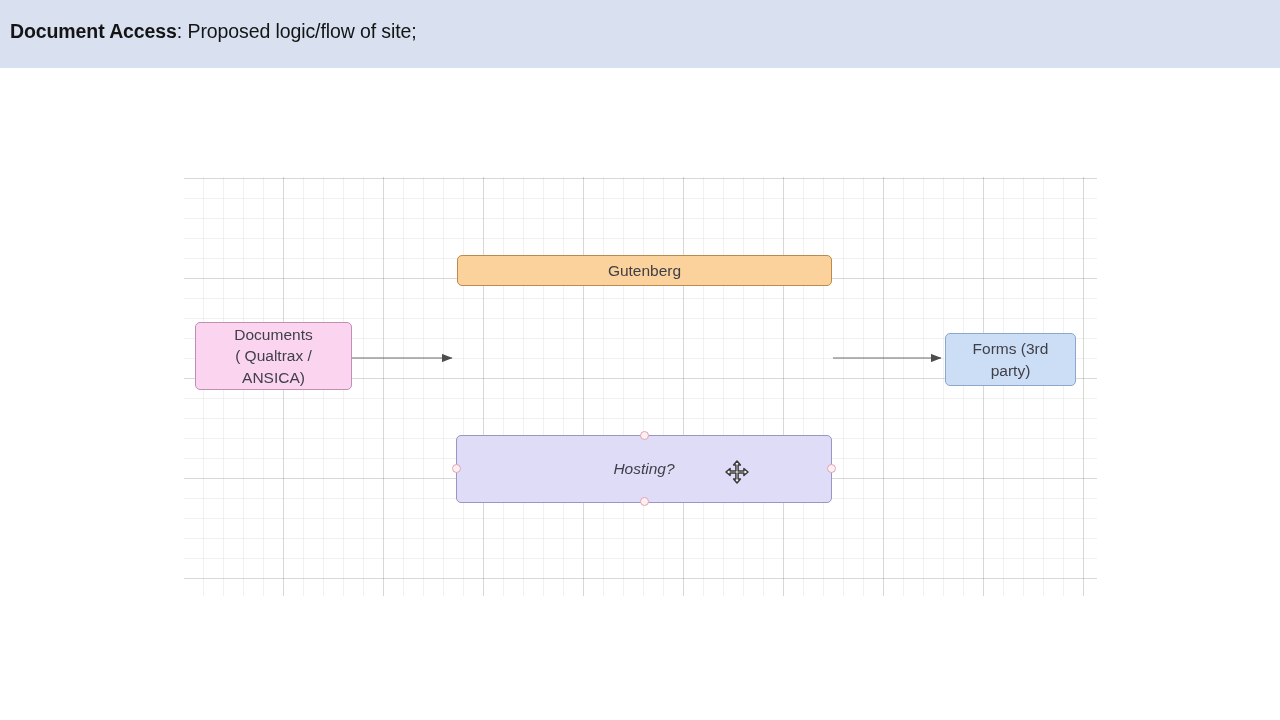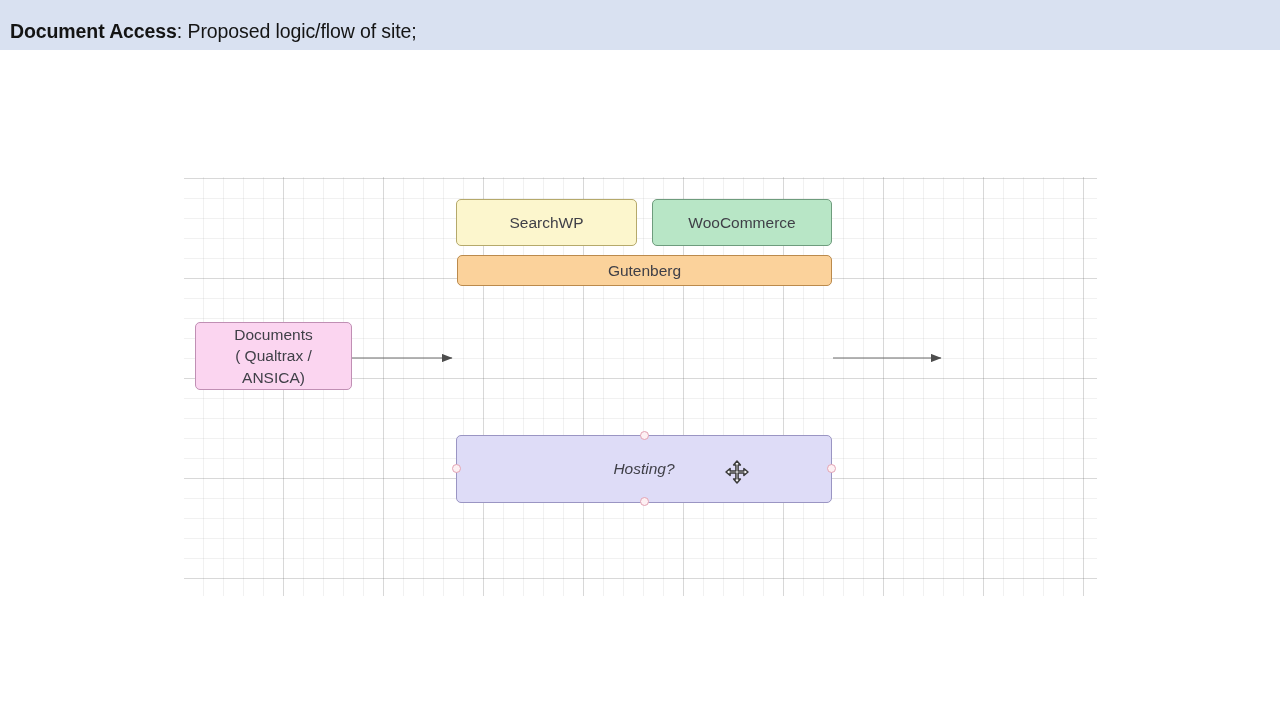--- a/index.html
+++ b/index.html
@@ -15,21 +15,21 @@
     overflow: hidden;
     position: relative;
   }
 
   
   #header-bar {
     position: absolute;
     left: 0;
     top: 0;
     width: 1280px;
-    height: 50px;
+    height: 68px;
     background: #d9e1f1;
     box-sizing: border-box;
   }
   #header-title {
     position: absolute;
     left: 10px;
     top: 20px;
     font-size: 19.5px;
     color: #141414;
     letter-spacing: -0.1px;
@@ -214,33 +214,33 @@
       <marker id="arrowhead" markerWidth="9" markerHeight="7" refX="8.5" refY="3.5" orient="auto">
         <polygon points="0 0, 9 3.5, 0 7" fill="#4d4d4d"></polygon>
       </marker>
     </defs>
 
     <line x1="143" y1="181" x2="268" y2="181" stroke="#6b6b6b" stroke-width="1.2" marker-end="url(#arrowhead)"></line>
 
     <line x1="649" y1="181" x2="757" y2="181" stroke="#6b6b6b" stroke-width="1.2" marker-end="url(#arrowhead)"></line>
   </svg>
 
-  <div class="node" id="node-searchwp">SearchWP</div>
-
-  <div class="node" id="node-woocommerce">WooCommerce</div>
+
 
   <div class="node" id="node-gutenberg">Gutenberg</div>
 
 
   <div class="node" id="node-hosting">Hosting?</div>
 
   <div class="node" id="node-documents">Documents
 ( Qualtrax /
 ANSICA)</div>
 
+  <div class="node" id="node-forms">Forms (3rd
+party)</div>
 
   <div class="anchor" id="anchor-hosting-top"></div>
   <div class="anchor" id="anchor-hosting-bottom"></div>
   <div class="anchor" id="anchor-hosting-left"></div>
   <div class="anchor" id="anchor-hosting-right"></div>
 
   <svg id="move-cursor" viewBox="0 0 26 26">
     <path d="M13 2 L16.4 6.1 L14.1 6.1 L14.1 11.9 L19.9 11.9 L19.9 9.6 L24 13 L19.9 16.4 L19.9 14.1 L14.1 14.1 L14.1 19.9 L16.4 19.9 L13 24 L9.6 19.9 L11.9 19.9 L11.9 14.1 L6.1 14.1 L6.1 16.4 L2 13 L6.1 9.6 L6.1 11.9 L11.9 11.9 L11.9 6.1 L9.6 6.1 Z" fill="#ffffff" stroke="#3a3a3a" stroke-width="1.5" stroke-linejoin="round"></path>
   </svg>
 

